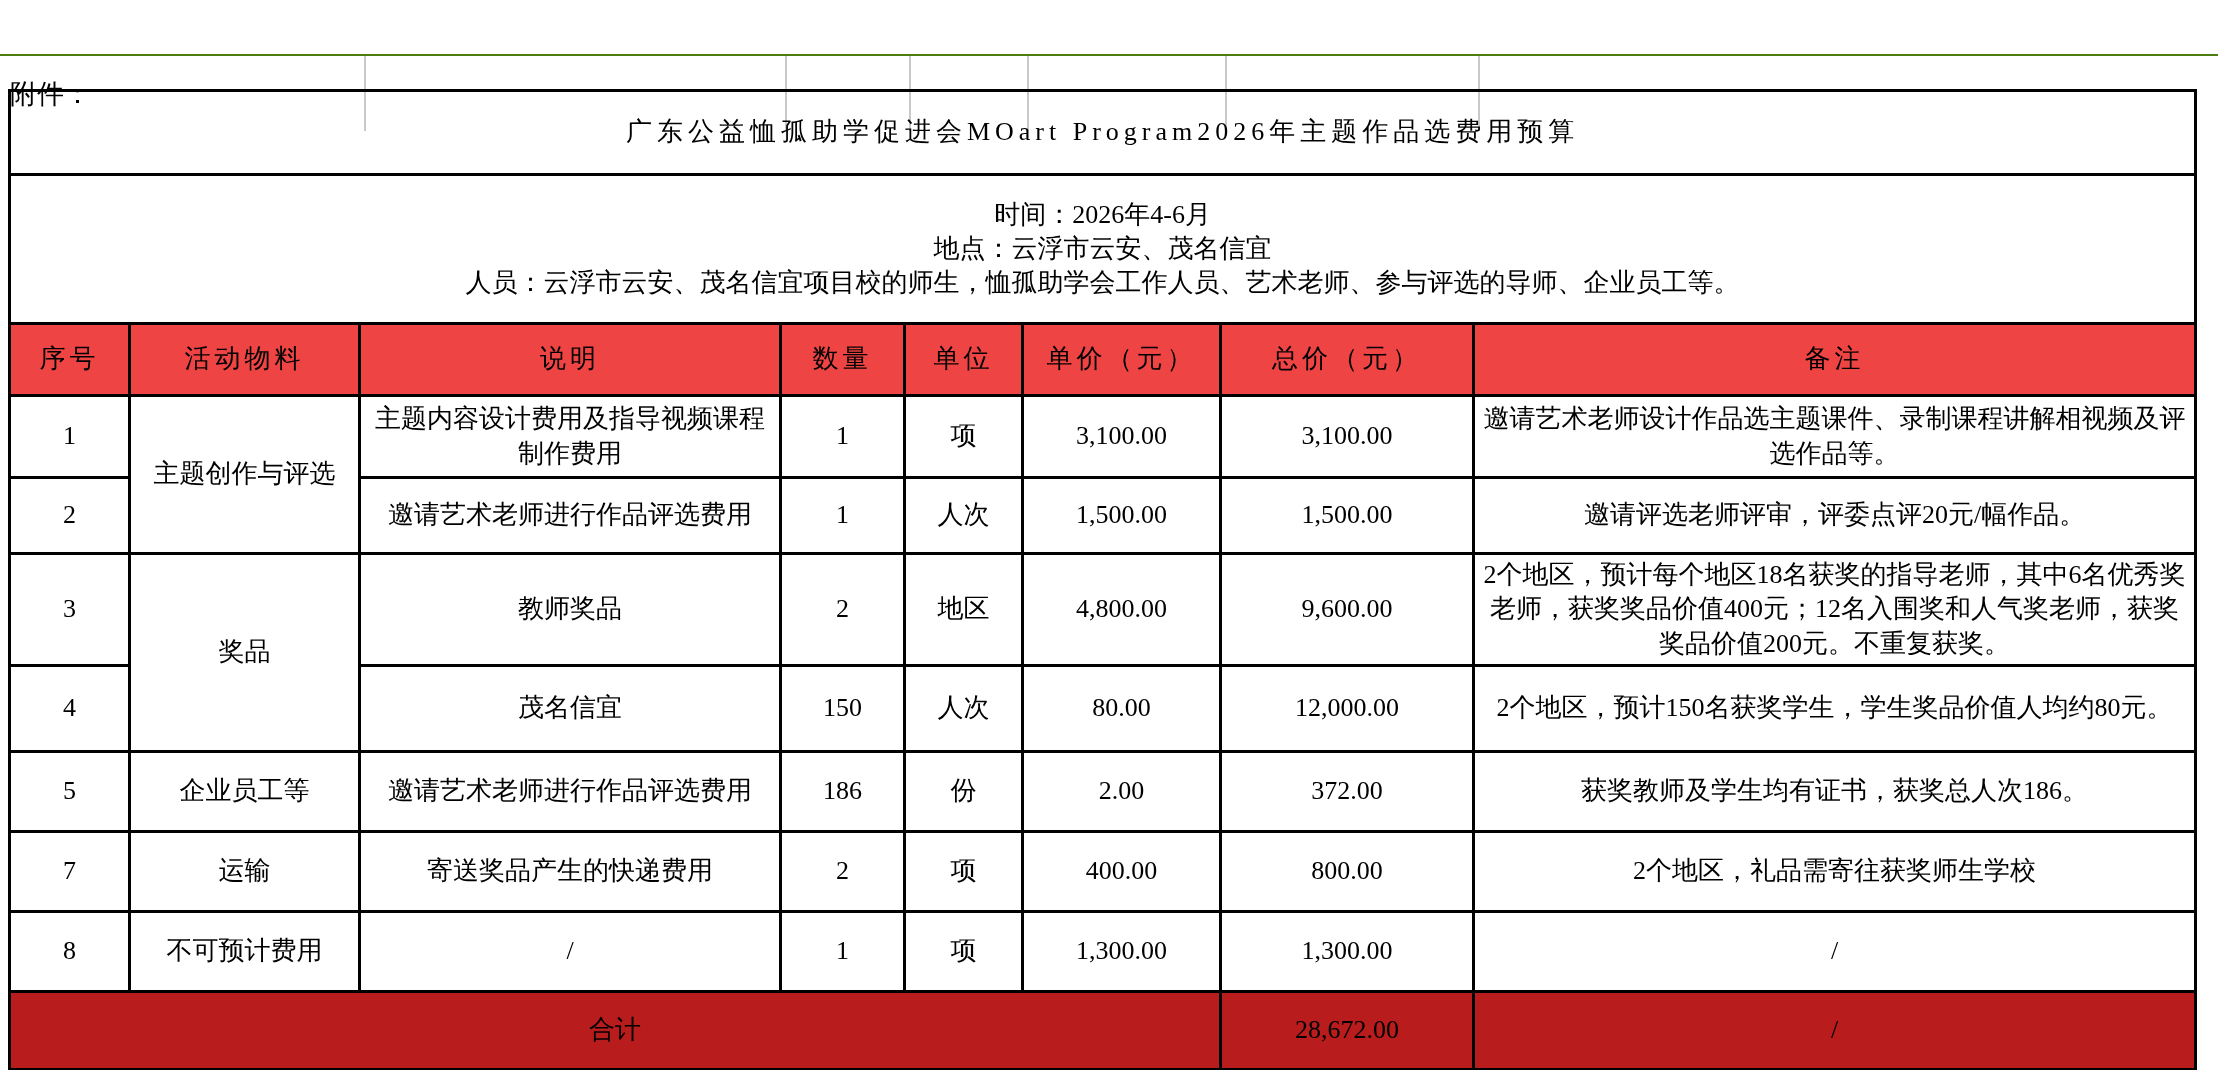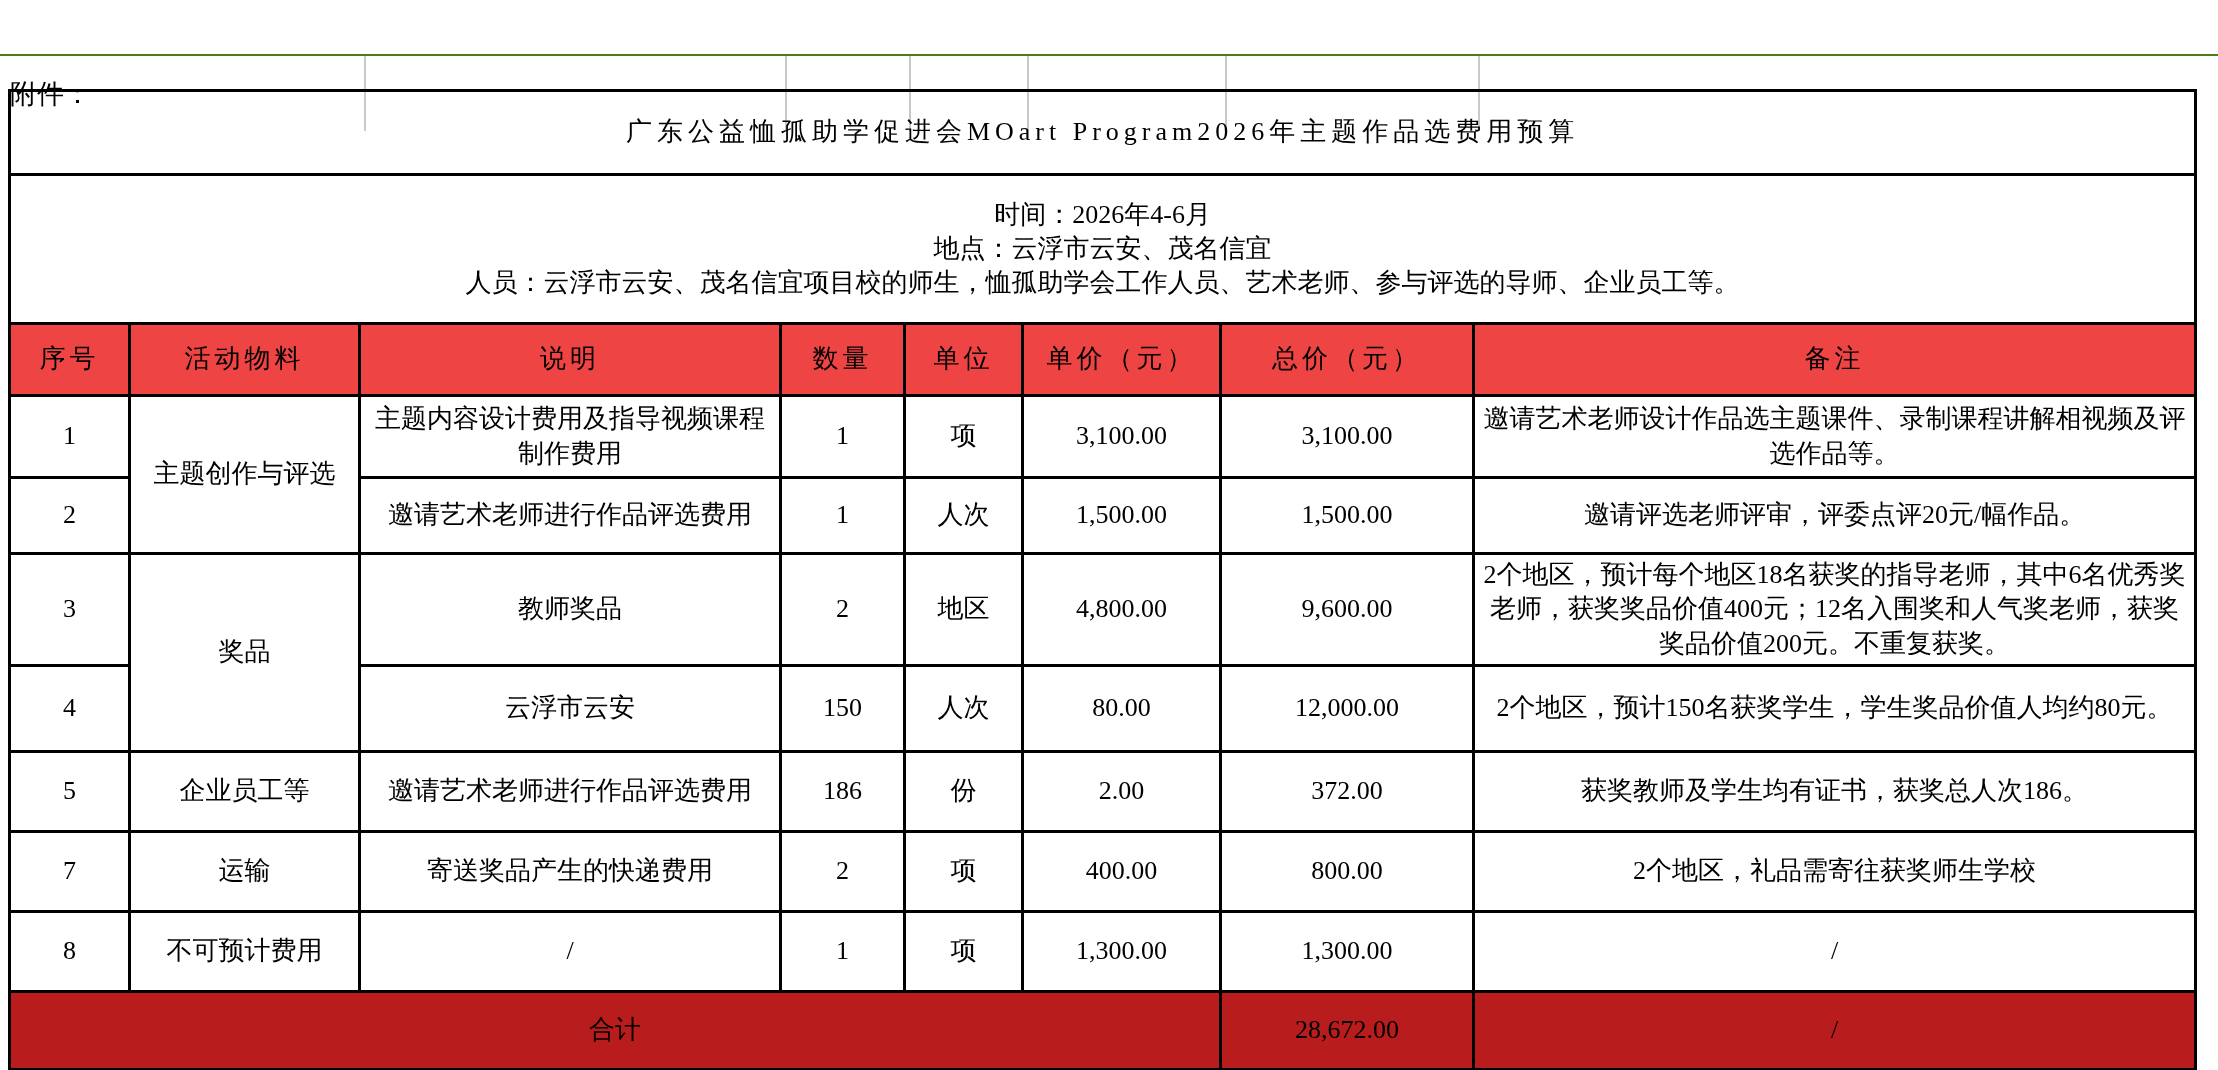--- a/index.html
+++ b/index.html
@@ -104,21 +104,21 @@
       <td>教师奖品</td>
       <td>2</td>
       <td>地区</td>
       <td>4,800.00</td>
       <td>9,600.00</td>
       <td class="al">2个地区，预计每个地区18名获奖的指导老师，其中6名优秀奖老师，获奖奖品价值400元；12名入围奖和人气奖老师，获奖奖品价值200元。不重复获奖。</td>
     </tr>
 
     <tr class="r4">
       <td class="no">4</td>
-      <td>云浮市云安</td>
+      <td>茂名信宜</td>
       <td>150</td>
       <td>人次</td>
       <td>80.00</td>
       <td>12,000.00</td>
       <td class="al">2个地区，预计150名获奖学生，学生奖品价值人均约80元。</td>
     </tr>
 
     <tr class="r5">
       <td class="no">5</td>
       <td>企业员工等</td>

